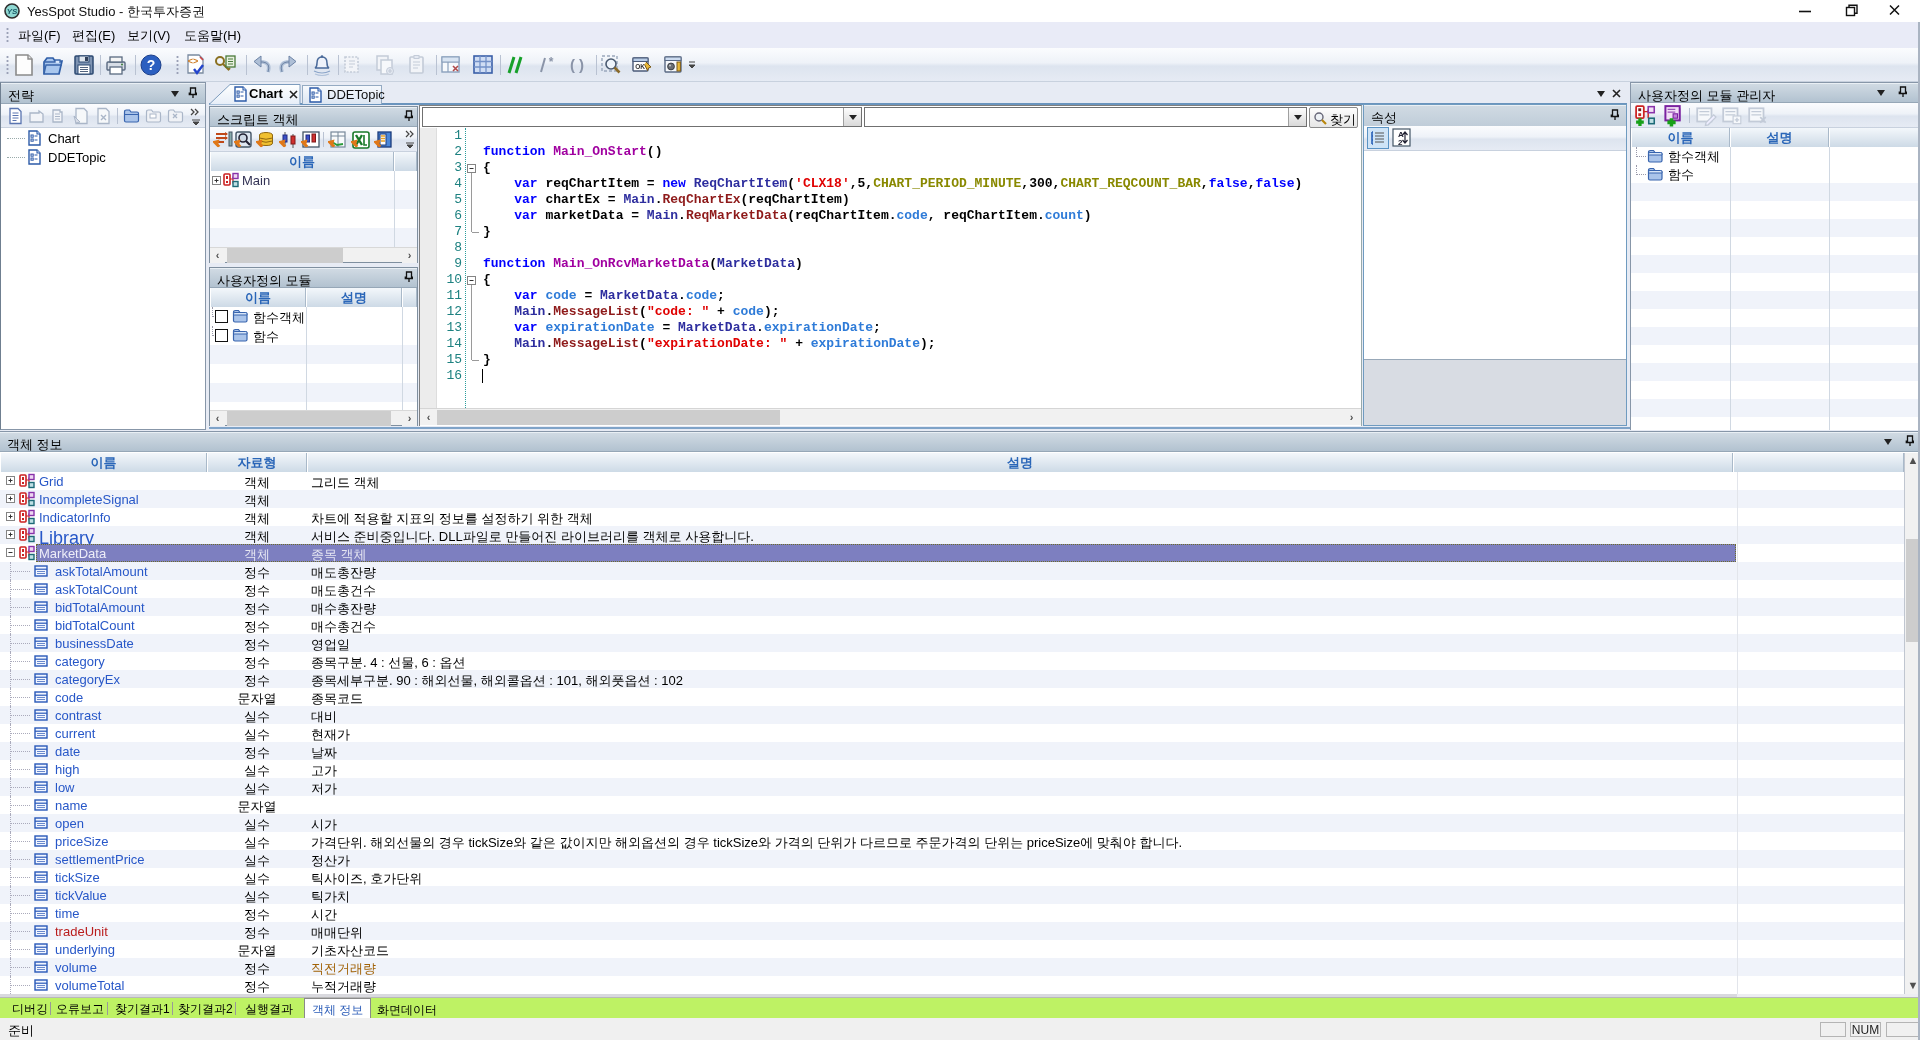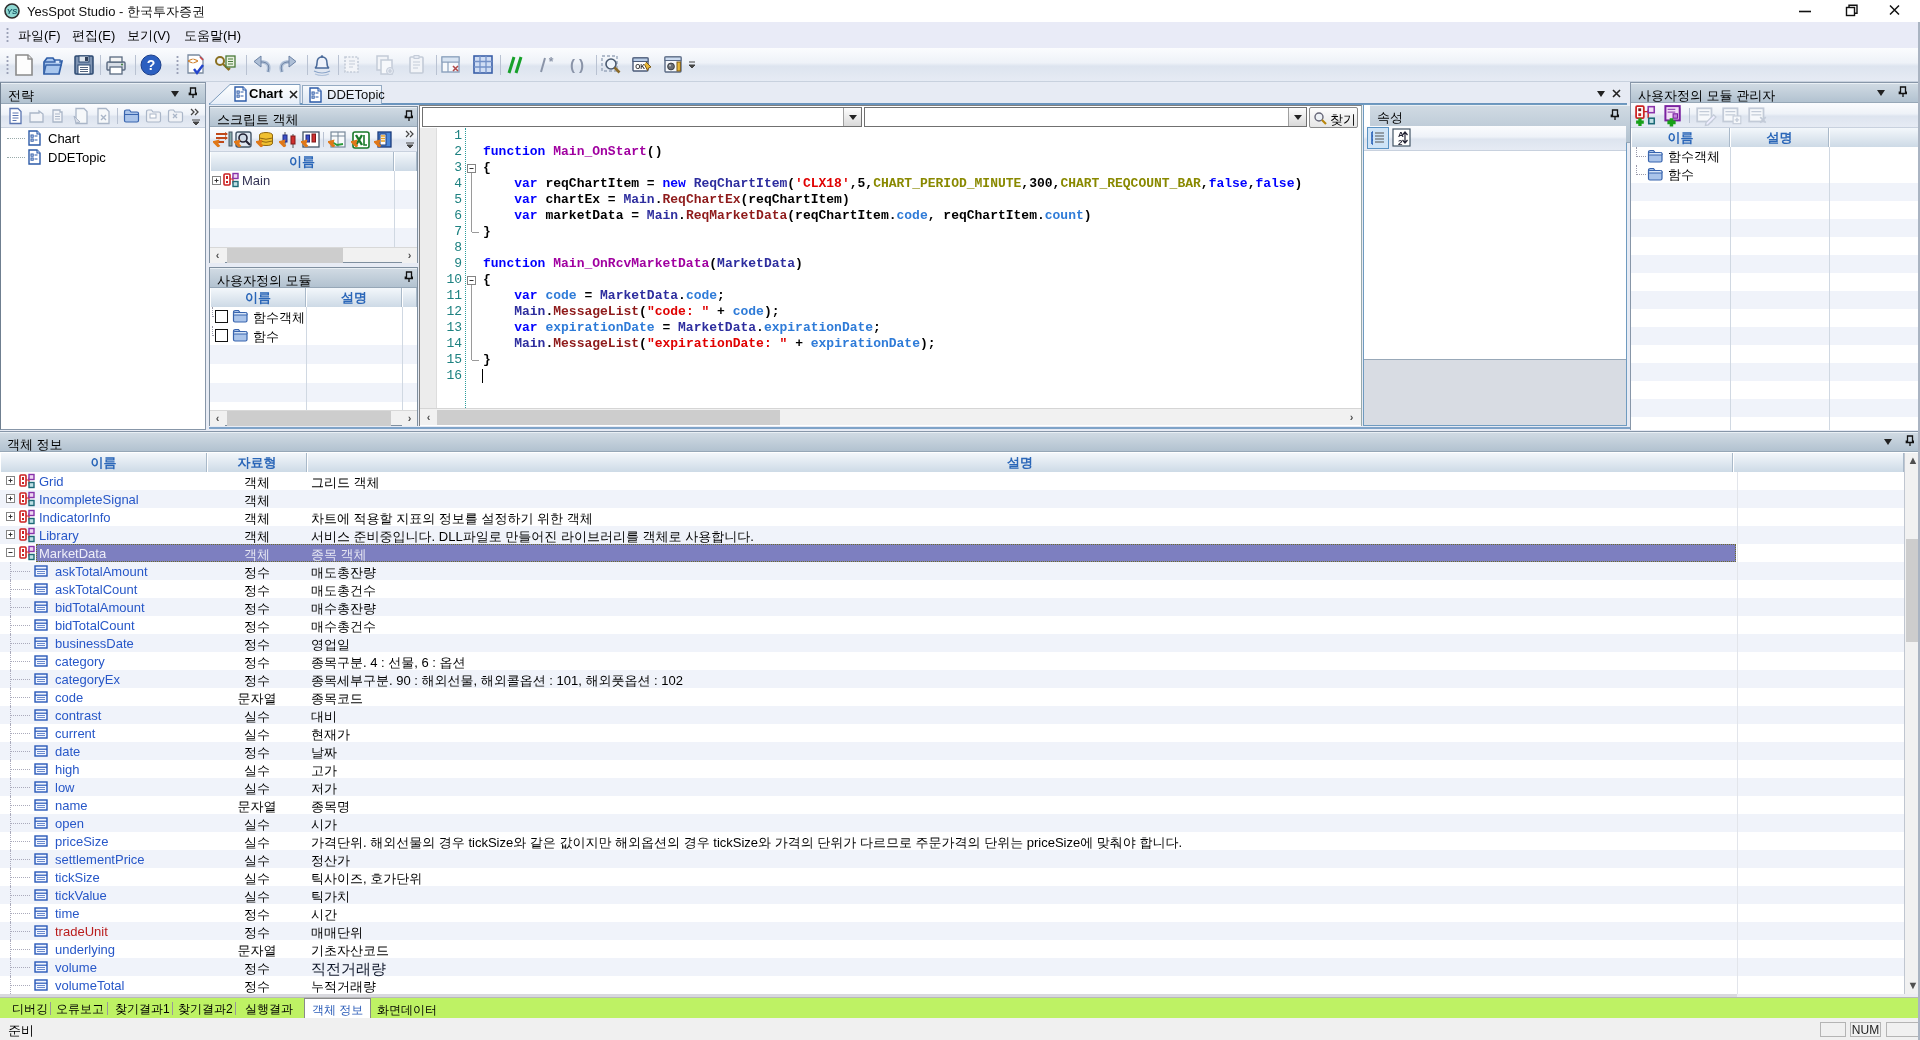--- a/index.html
+++ b/index.html
@@ -480,21 +480,21 @@
         <div class="abs" style="left:52px;top:232px;width:7px;height:1px;background:#9a9a9a"></div>
         <div class="abs" style="left:62px;top:241px;width:1px;height:14px;background:#000"></div>
       </div>
       <div class="scrtrack abs" style="left:0;top:302px;width:941px;height:17px;border-top:1px solid #d5d5d5">
         <div class="scrbtn" style="left:1px;top:1px;width:15px;height:15px">‹</div>
         <div class="scrbtn" style="left:924px;top:1px;width:15px;height:15px">›</div>
         <div class="scrthumb" style="left:17px;top:1px;width:343px;height:15px"></div>
       </div>
     </div>
     <div class="abs" style="left:1363px;top:104px;width:264px;height:322px;border:1px solid #6f9bc0;background:#fff">
-      <div class="phead abs" style="left:6px;top:0;width:262px;height:38px">
+      <div class="phead abs" style="left:0;top:0;width:262px;height:38px">
         <span class="t">속성</span>
       </div>
       <svg class="pin" style="left:245px;top:4px" width="12" height="13">
         <use href="#pindef"></use>
       </svg>
       <div class="ptool abs" style="left:0;top:21px;width:262px;height:25px">
         <div class="abs" style="left:3px;top:1px;width:22px;height:22px;background:#cfe4f7;border:1px solid #5a93c4">
           <svg width="20" height="20" style="position:absolute;left:0;top:0">
             <path d="M4 4 v12 M4 4 h1 M4 8 h1 M4 12 h1 M4 16 h1" stroke="#2a62b8" stroke-width="1.6"></path>
             <path d="M7 5 h9 M7 8 h9 M7 11 h9 M7 14 h9" stroke="#555" stroke-width="1.2"></path>
@@ -623,21 +623,21 @@
           <div class="abs" style="left:207px;top:2px;width:100px;text-align:center;font-size:13px;color:#000">객체</div>
           <div class="abs" style="left:311px;top:2px;width:1420px;font-size:13px;color:#000;white-space:nowrap;overflow:hidden">차트에 적용할 지표의 정보를 설정하기 위한 객체</div>
         </div>
         <div class="abs lightrow" style="left:0;top:54px;width:1904px;height:18px">
           <svg class="abs" style="left:6px;top:4px" width="9" height="9">
             <use href="#expplus"></use>
           </svg>
           <svg class="abs" style="left:19px;top:1px" width="16" height="16" viewBox="0 0 16 16">
             <use href="#moddef"></use>
           </svg>
-          <div class="abs" style="left:39px;top:2px;font-size:13px;color:#2757c8">Library</div>
+          <div class="abs" style="left:39px;top:2px;font-size:18px;color:#2757c8">Library</div>
           <div class="abs" style="left:207px;top:2px;width:100px;text-align:center;font-size:13px;color:#000">객체</div>
           <div class="abs" style="left:311px;top:2px;width:1420px;font-size:13px;color:#000;white-space:nowrap;overflow:hidden">서비스 준비중입니다. DLL파일로 만들어진 라이브러리를 객체로 사용합니다.</div>
         </div>
         <div class="abs " style="left:0;top:72px;width:1904px;height:18px">
           <div class="abs" style="left:36px;top:0;width:1700px;height:18px;background:#7d7fc0;border:1px dotted #6e6e28"></div>
           <svg class="abs" style="left:6px;top:4px" width="9" height="9">
             <use href="#expminus"></use>
           </svg>
           <svg class="abs" style="left:19px;top:1px" width="16" height="16" viewBox="0 0 16 16">
             <use href="#moddef"></use>
@@ -777,21 +777,20 @@
           <div class="abs" style="left:311px;top:2px;width:1420px;font-size:13px;color:#000;white-space:nowrap;overflow:hidden">저가</div>
         </div>
         <div class="abs " style="left:0;top:324px;width:1904px;height:14px">
           <div class="abs" style="left:10px;top:0;width:1px;height:18px;border-left:1px dotted #aab"></div>
           <div class="abs" style="left:10px;top:9px;width:20px;height:1px;border-top:1px dotted #aab"></div>
           <svg class="abs" style="left:34px;top:2px" width="14" height="14" viewBox="0 0 14 14">
             <use href="#griddef"></use>
           </svg>
           <div class="abs" style="left:55px;top:2px;font-size:13px;color:#2757c8">name</div>
           <div class="abs" style="left:207px;top:2px;width:100px;text-align:center;font-size:13px;color:#000">문자열</div>
-          <div class="abs" style="left:311px;top:2px;width:1420px;font-size:13px;color:#000;white-space:nowrap;overflow:hidden">종목명</div>
         </div>
         <div class="abs lightrow" style="left:0;top:342px;width:1904px;height:18px">
           <div class="abs" style="left:10px;top:0;width:1px;height:18px;border-left:1px dotted #aab"></div>
           <div class="abs" style="left:10px;top:9px;width:20px;height:1px;border-top:1px dotted #aab"></div>
           <svg class="abs" style="left:34px;top:2px" width="14" height="14" viewBox="0 0 14 14">
             <use href="#griddef"></use>
           </svg>
           <div class="abs" style="left:55px;top:2px;font-size:13px;color:#2757c8">open</div>
           <div class="abs" style="left:207px;top:2px;width:100px;text-align:center;font-size:13px;color:#000">실수</div>
           <div class="abs" style="left:311px;top:2px;width:1420px;font-size:13px;color:#000;white-space:nowrap;overflow:hidden">시가</div>
@@ -867,21 +866,21 @@
           <div class="abs" style="left:311px;top:2px;width:1420px;font-size:13px;color:#000;white-space:nowrap;overflow:hidden">기초자산코드</div>
         </div>
         <div class="abs lightrow" style="left:0;top:486px;width:1904px;height:18px">
           <div class="abs" style="left:10px;top:0;width:1px;height:18px;border-left:1px dotted #aab"></div>
           <div class="abs" style="left:10px;top:9px;width:20px;height:1px;border-top:1px dotted #aab"></div>
           <svg class="abs" style="left:34px;top:2px" width="14" height="14" viewBox="0 0 14 14">
             <use href="#griddef"></use>
           </svg>
           <div class="abs" style="left:55px;top:2px;font-size:13px;color:#2757c8">volume</div>
           <div class="abs" style="left:207px;top:2px;width:100px;text-align:center;font-size:13px;color:#000">정수</div>
-          <div class="abs" style="left:311px;top:2px;width:1420px;font-size:15px;color:#0f172a;white-space:nowrap;overflow:hidden">직전거래량</div>
+          <div class="abs" style="left:311px;top:2px;width:1420px;font-size:13px;color:#a16207;white-space:nowrap;overflow:hidden">직전거래량</div>
         </div>
         <div class="abs " style="left:0;top:504px;width:1904px;height:18px">
           <div class="abs" style="left:10px;top:0;width:1px;height:18px;border-left:1px dotted #aab"></div>
           <div class="abs" style="left:10px;top:9px;width:20px;height:1px;border-top:1px dotted #aab"></div>
           <svg class="abs" style="left:34px;top:2px" width="14" height="14" viewBox="0 0 14 14">
             <use href="#griddef"></use>
           </svg>
           <div class="abs" style="left:55px;top:2px;font-size:13px;color:#2757c8">volumeTotal</div>
           <div class="abs" style="left:207px;top:2px;width:100px;text-align:center;font-size:13px;color:#000">정수</div>
           <div class="abs" style="left:311px;top:2px;width:1420px;font-size:13px;color:#000;white-space:nowrap;overflow:hidden">누적거래량</div>

